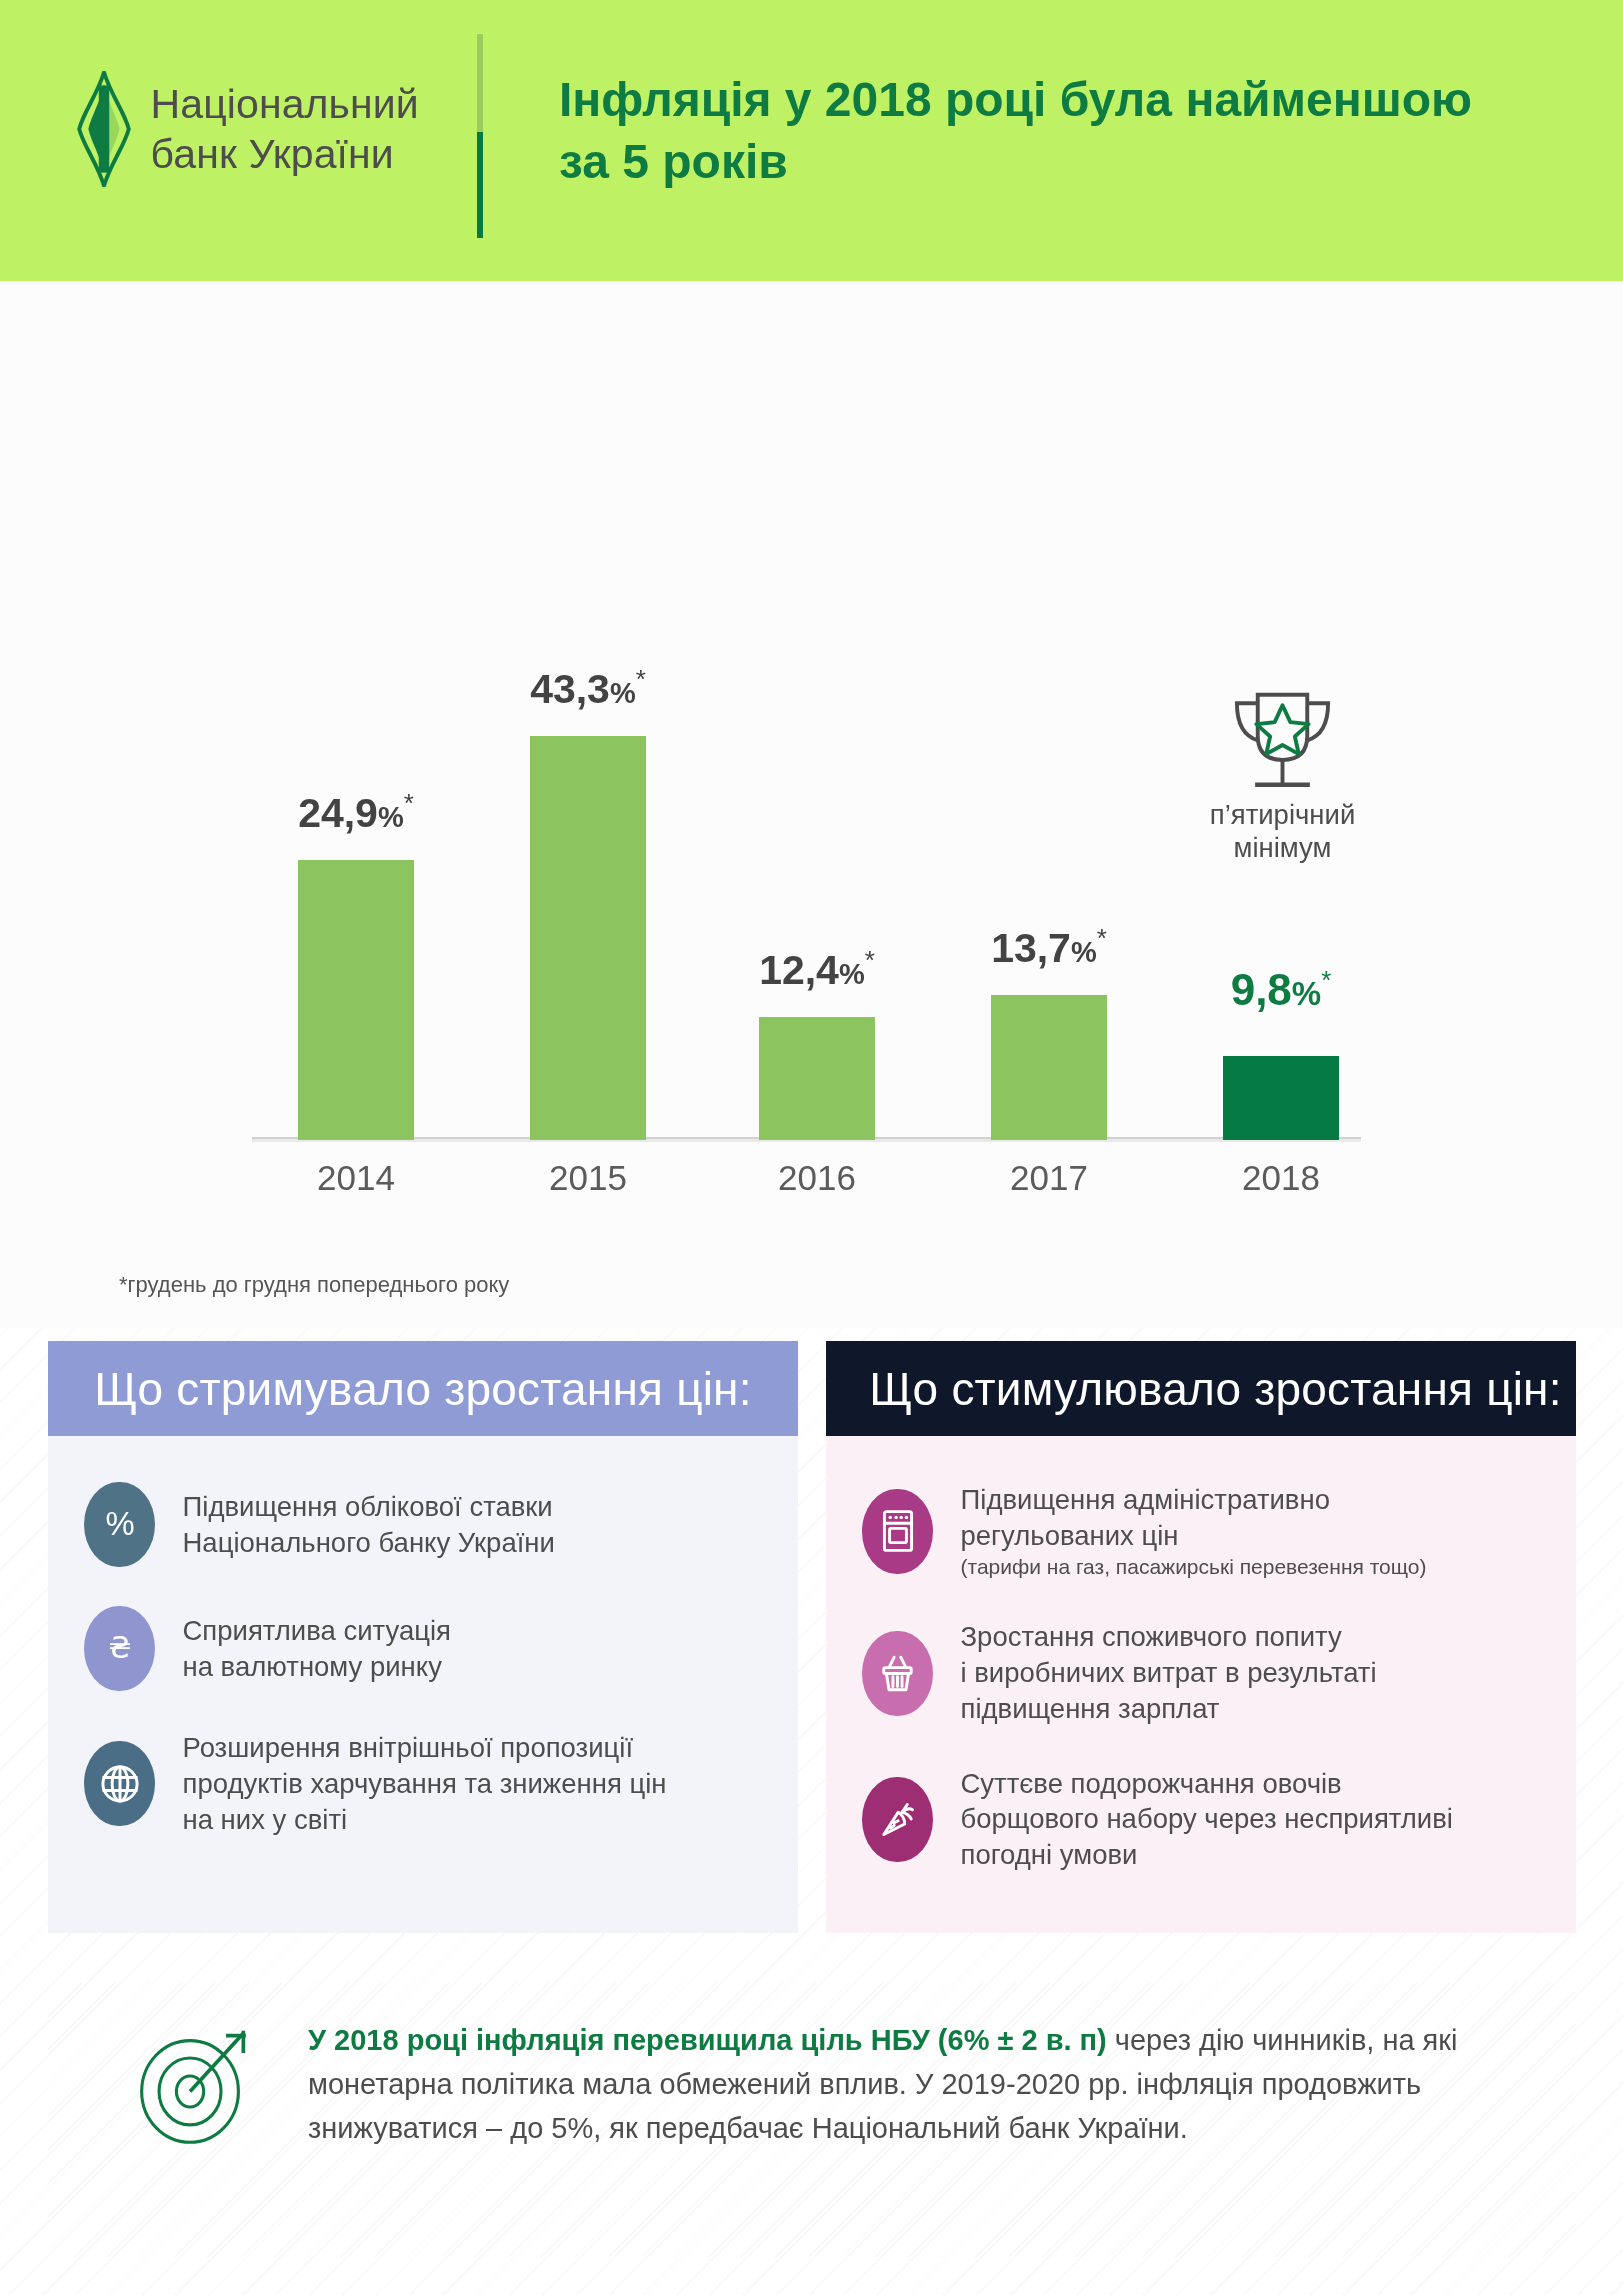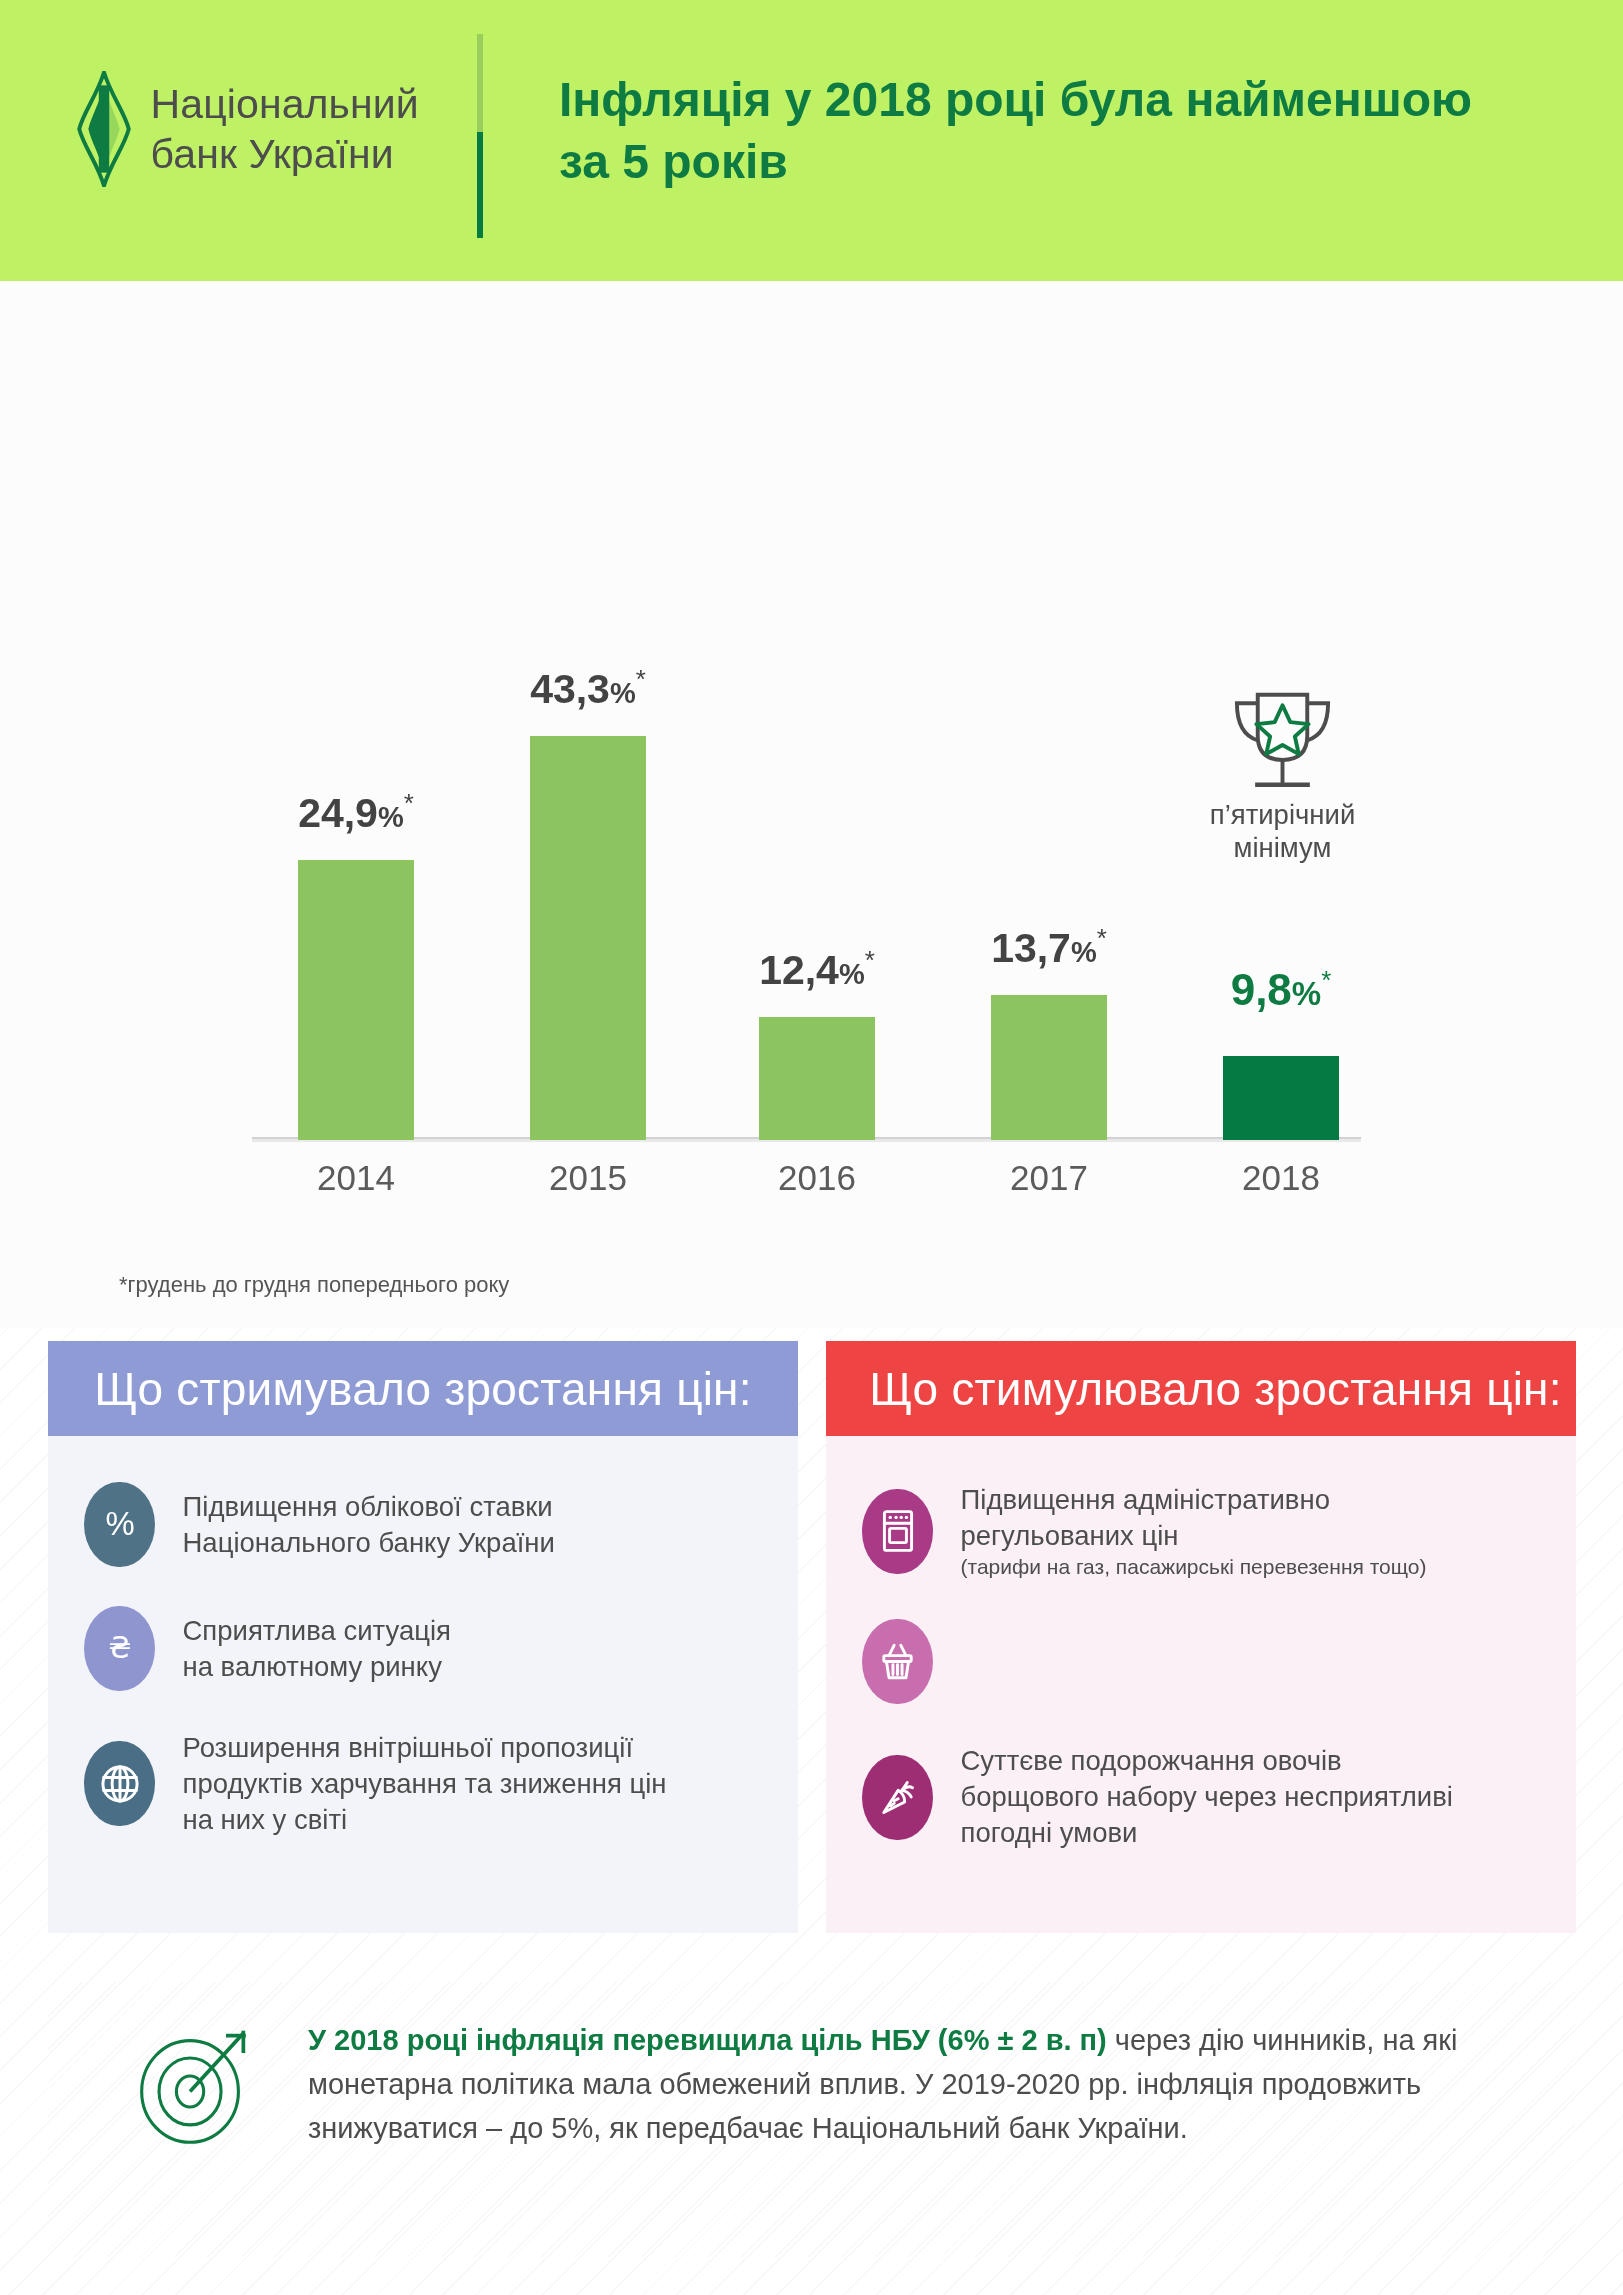--- a/index.html
+++ b/index.html
@@ -88,21 +88,21 @@
   .panel {
     position:absolute; top:0; width:750px; height:592px;
   }
   .panel.left  { left:48px;  background:#f3f4f9; }
   .panel.right { left:826px; background:#faf0f6; }
   .panel-head {
     height:95px; display:flex; align-items:center; justify-content:center;
     font-size:46px; font-weight:400; color:#ffffff; letter-spacing:0.2px;
   }
   .panel.left  .panel-head { background:#8f9bd4; }
-  .panel.right .panel-head { background:#ef4444;padding-left:29px; }
+  .panel.right .panel-head { background:#0f172a;padding-left:29px; }
   .panel-body { padding:46px 39px 0 36px; }
   .item { display:flex; align-items:center; gap:27.5px; margin-bottom:39px; }
   .item-icon {
     flex:0 0 auto; width:71px; height:85px; border-radius:35px/43px;
     display:flex; align-items:center; justify-content:center;
   }
   .item-text { font-size:27.5px; line-height:1.30; color:#4d4d4d; white-space:pre-line; }
   .item-sub  { font-size:21px; line-height:1.28; color:#4d4d4d; display:block; }
 
   
@@ -239,20 +239,23 @@
             <svg width="43" height="43" viewBox="0 0 66 66">
               <path d="M20 24 L28 8" fill="none" stroke="#ffffff" stroke-width="4.5" stroke-linecap="round" stroke-linejoin="round"></path>
               <path d="M46 24 L38 8" fill="none" stroke="#ffffff" stroke-width="4.5" stroke-linecap="round" stroke-linejoin="round"></path>
               <rect x="12" y="24" width="42" height="9" rx="2" fill="none" stroke="#ffffff" stroke-width="4.5" stroke-linecap="round" stroke-linejoin="round"></rect>
               <path d="M16 33 L20 58 L46 58 L50 33" fill="none" stroke="#ffffff" stroke-width="4.5" stroke-linecap="round" stroke-linejoin="round"></path>
               <line x1="26" y1="38" x2="26" y2="53" fill="none" stroke="#ffffff" stroke-width="4.5" stroke-linecap="round" stroke-linejoin="round"></line>
               <line x1="33" y1="38" x2="33" y2="53" fill="none" stroke="#ffffff" stroke-width="4.5" stroke-linecap="round" stroke-linejoin="round"></line>
               <line x1="40" y1="38" x2="40" y2="53" fill="none" stroke="#ffffff" stroke-width="4.5" stroke-linecap="round" stroke-linejoin="round"></line>
             </svg>
           </div>
+          <div class="item-text">Зростання споживчого попиту
+і виробничих витрат в результаті
+підвищення зарплат</div>
         </div>
         <div class="item">
           <div class="item-icon" style="background: rgb(158, 46, 116);">
             <svg width="43" height="43" viewBox="0 0 66 66">
               <path d="M12 56 L34 22 Q44 28 44 40 L12 56 Z" fill="none" stroke="#ffffff" stroke-width="4.5" stroke-linecap="round" stroke-linejoin="round"></path>
               <path d="M40 22 L48 10" fill="none" stroke="#ffffff" stroke-width="4.5" stroke-linecap="round" stroke-linejoin="round"></path>
               <path d="M40 22 Q49 14 56 18" fill="none" stroke="#ffffff" stroke-width="4.5" stroke-linecap="round" stroke-linejoin="round"></path>
               <path d="M40 22 Q50 24 54 32" fill="none" stroke="#ffffff" stroke-width="4.5" stroke-linecap="round" stroke-linejoin="round"></path>
               <line x1="22" y1="46" x2="28" y2="42" fill="none" stroke="#ffffff" stroke-width="4.5" stroke-linecap="round" stroke-linejoin="round"></line>
               <line x1="28" y1="38" x2="34" y2="35" fill="none" stroke="#ffffff" stroke-width="4.5" stroke-linecap="round" stroke-linejoin="round"></line>

